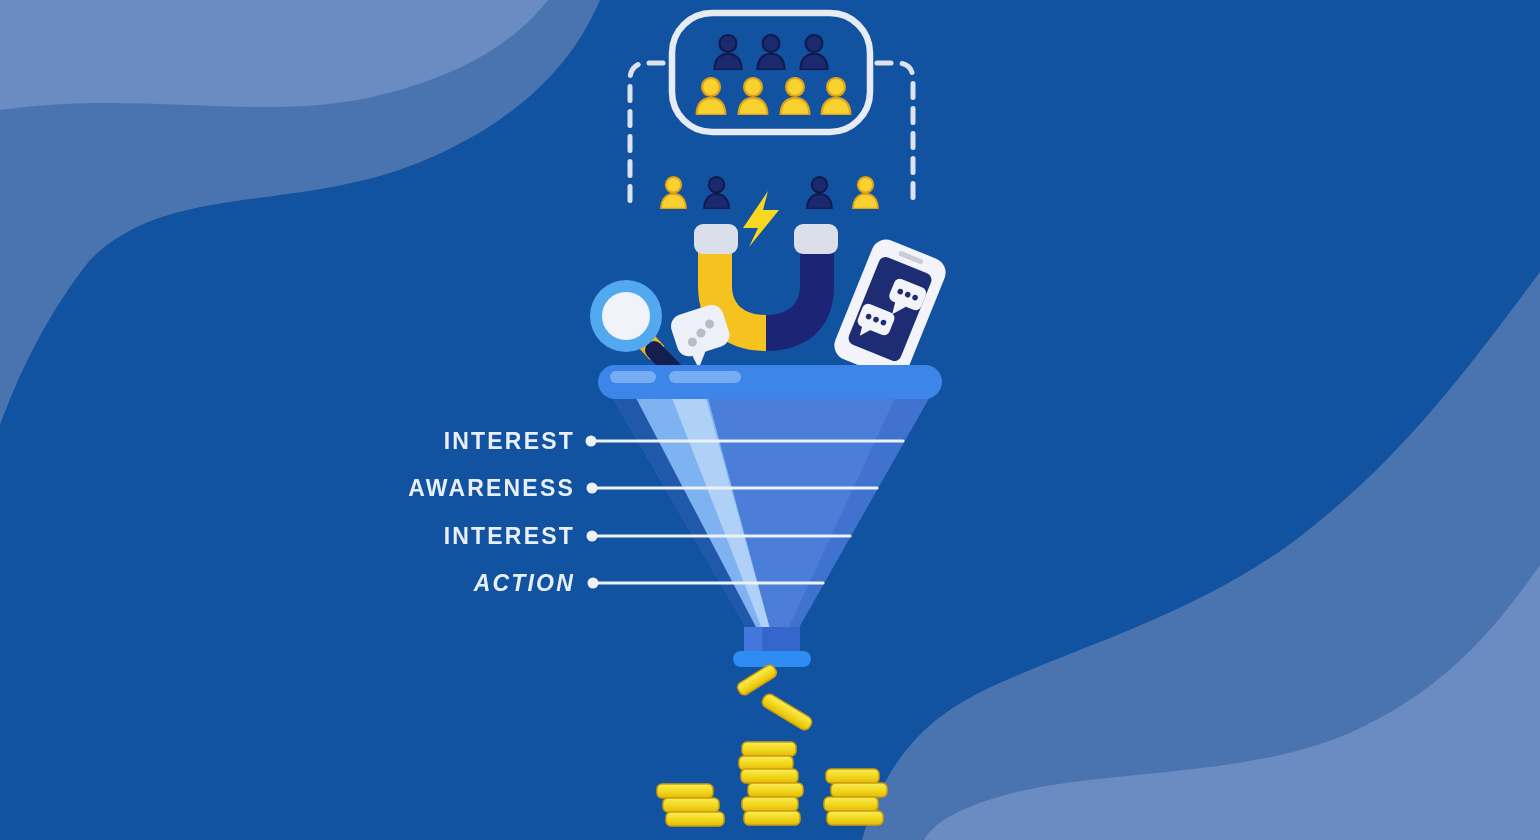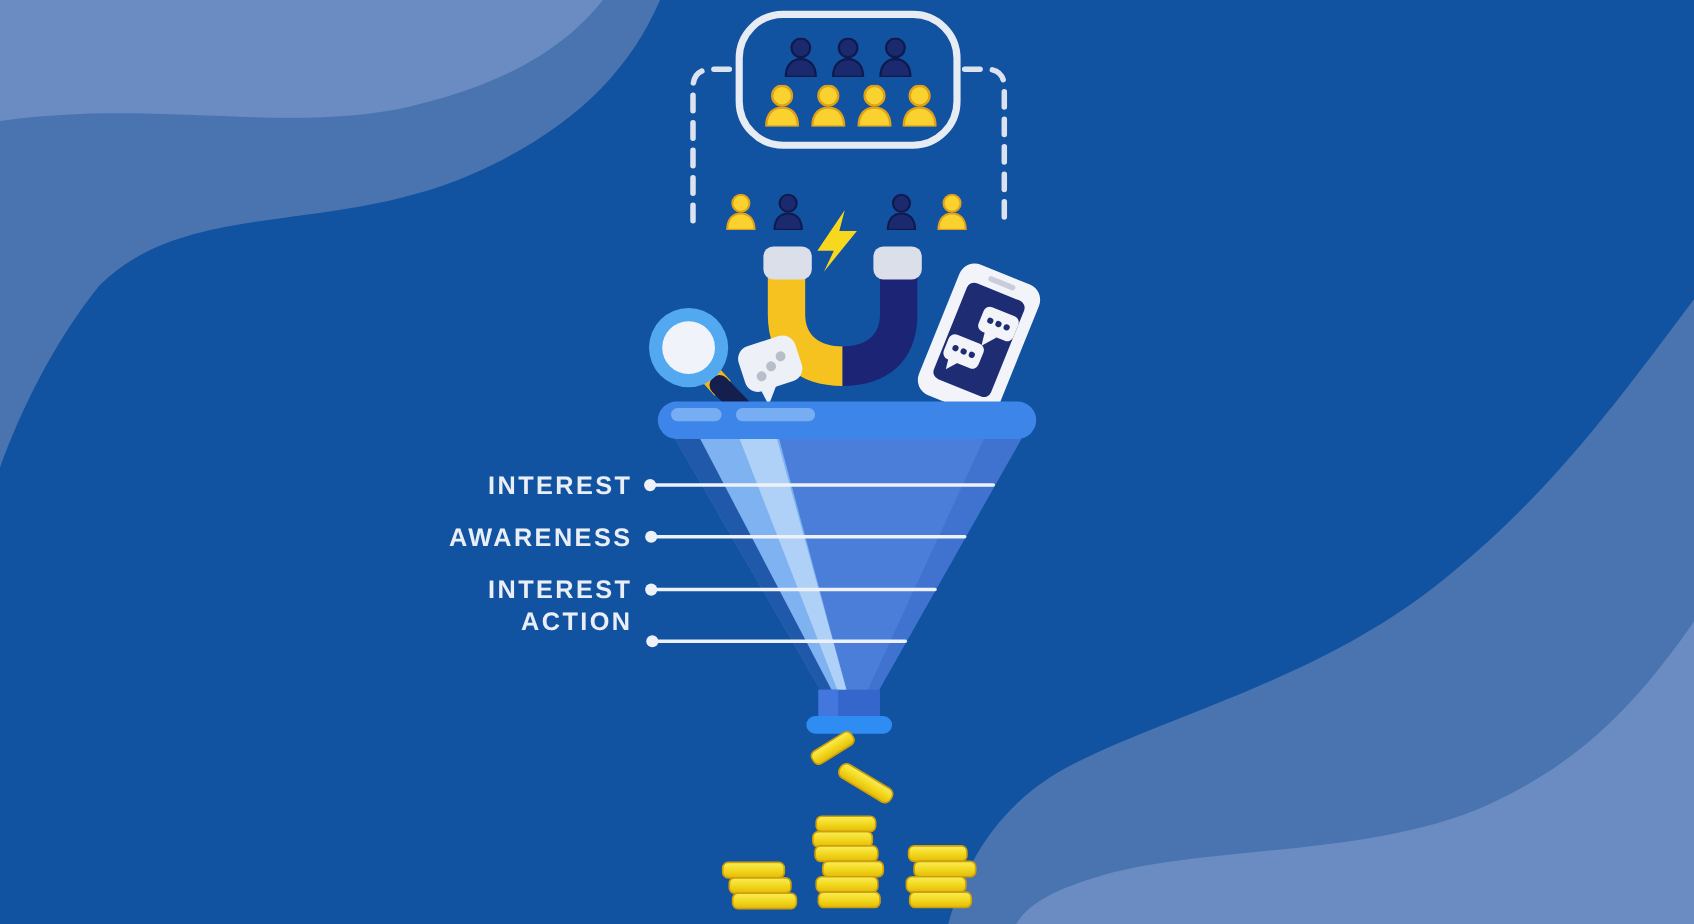--- a/index.html
+++ b/index.html
@@ -17,21 +17,21 @@
     white-space:nowrap;
     font-weight:bold;
     font-size:23px;
     line-height:24px;
     letter-spacing:2.2px;
     color:#e9eef7;
   }
   .lbl-awareness{top:429px;}
   .lbl-interest{top:476px;}
   .lbl-decision{top:524px;}
-  .lbl-action{top:553px;}
+  .lbl-action{top:571px;font-style:italic;}
   .p-navy{fill:#1b2a6e;stroke:#0e1a4d;stroke-width:2.4;}
   .p-yellow{fill:#f9d230;stroke:#dfa118;stroke-width:2.4;}
   .coin{fill:url(#coinG);stroke:#cf9f06;stroke-width:1.5;}
   .stage-line{stroke:#eef2f8;stroke-width:3.2;stroke-linecap:round;}
   .stage-dot{fill:#eef2f8;}
   .dashed{fill:none;stroke:#dce3ef;stroke-width:5;stroke-dasharray:14 11;stroke-linecap:round;}
 </style>
 </head>
 <body>
 

